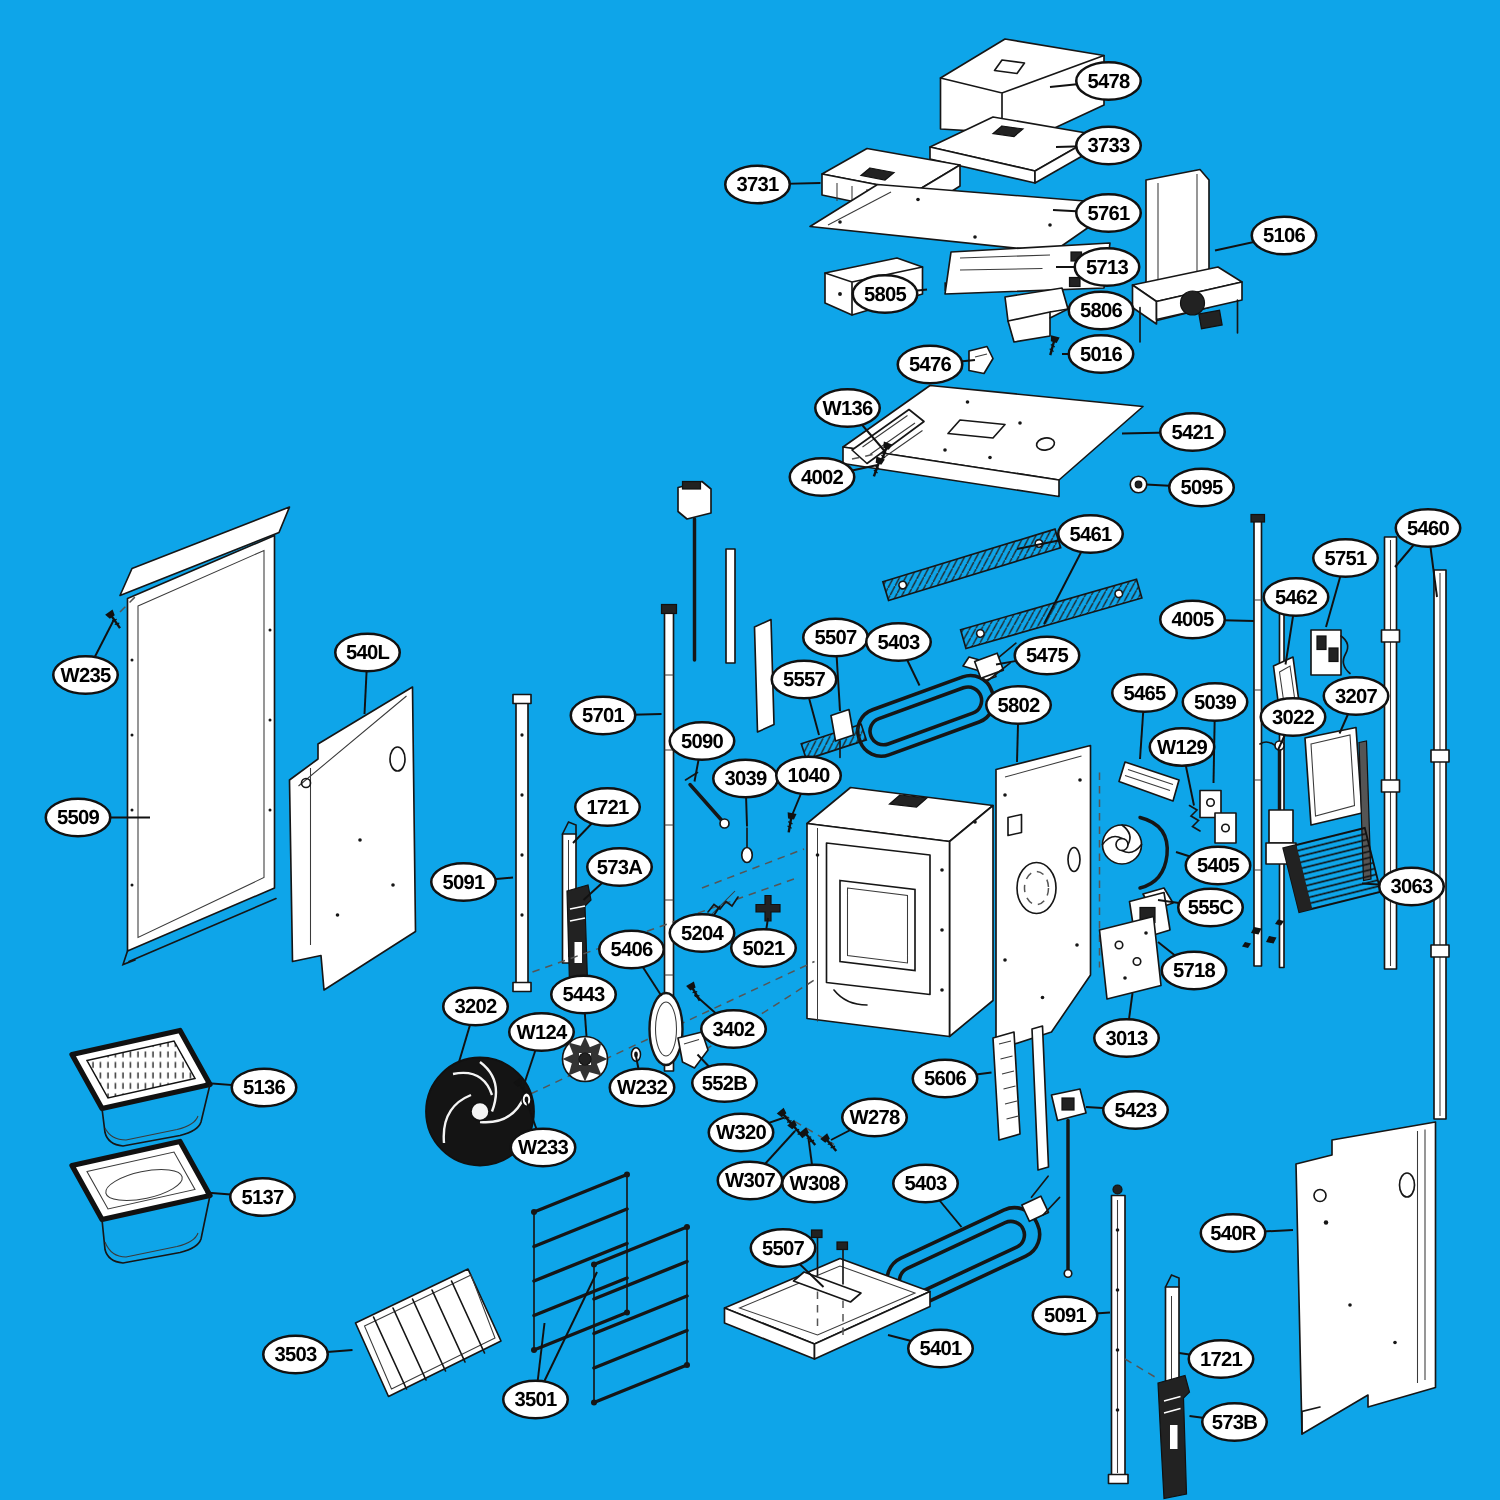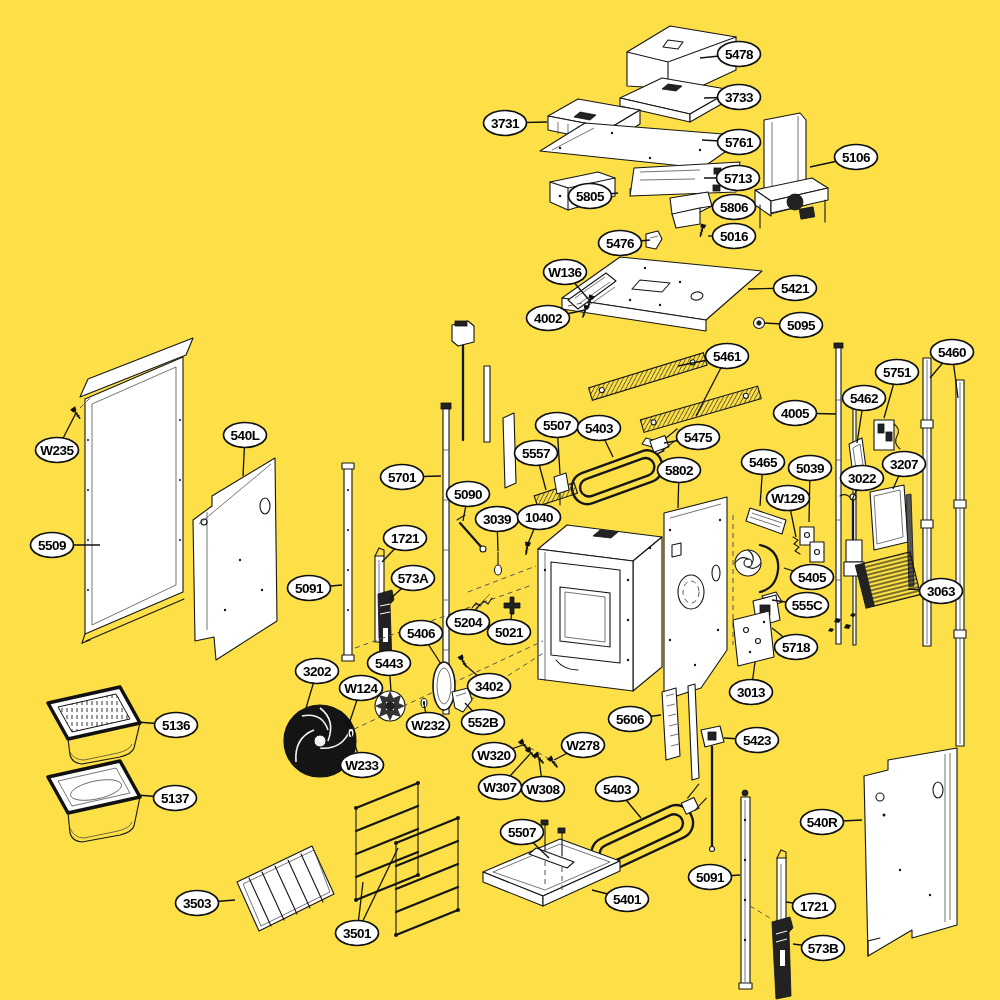--- a/index.html
+++ b/index.html
@@ -13,21 +13,21 @@
   .dk{fill:#222222;stroke:#111;stroke-width:.8;}
   .dash{stroke:#555;stroke-width:1;fill:none;stroke-dasharray:5 4;}
   .dot{fill:#161616;}
   .leader{stroke:#111;stroke-width:1.3;fill:none;}
   .callout-oval{fill:#ffffff;stroke:#111;stroke-width:1.7;}
   .callout-text{font-family:"Liberation Sans",sans-serif;font-weight:bold;font-size:13.5px;letter-spacing:-0.5px;fill:#000;text-anchor:middle;dominant-baseline:middle;}
 </style>
 </head>
 <body>
 
-<div id="canvas" style="background: #fde047;">
+<div id="canvas" style="background: #0ea5e9;">
 <svg id="diagram-svg" width="1000" height="1000" viewBox="0 0 1000 1000">
   <defs>
     <pattern id="diagHatch" patternUnits="userSpaceOnUse" width="5" height="5">
       <path d="M0,5 L5,0" stroke="#222" stroke-width="0.9"></path>
     </pattern>
     <pattern id="hLines" patternUnits="userSpaceOnUse" width="6" height="4">
       <path d="M0,2 L6,2" stroke="#111" stroke-width="1.1"></path>
     </pattern>
     <pattern id="perf" patternUnits="userSpaceOnUse" width="5" height="7">
       <path d="M2,1 L2,5" stroke="#333" stroke-width="1"></path>

